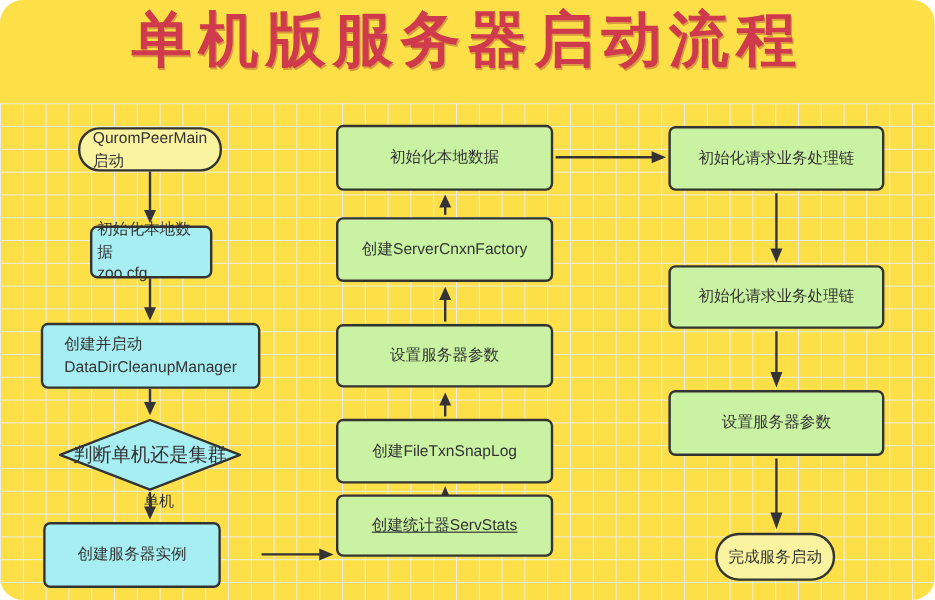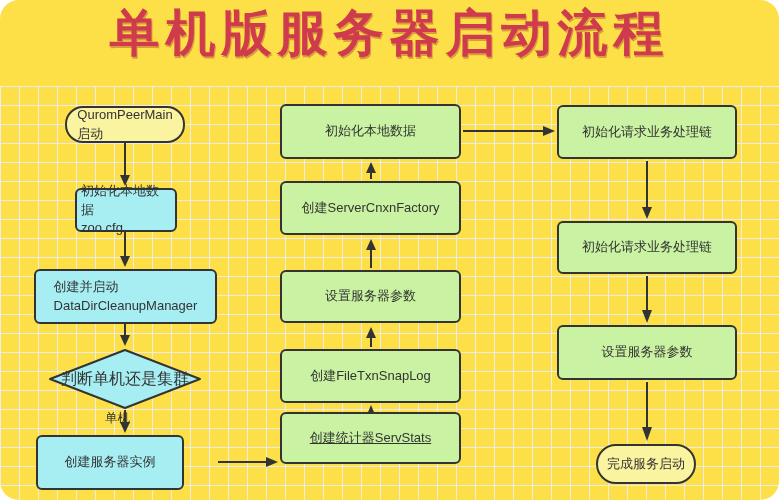--- a/index.html
+++ b/index.html
@@ -38,21 +38,21 @@
   .pill-end{border-radius:20px;}
   .diamond-wrap{
     position:absolute;z-index:2;border:none;background:transparent;padding:0;
   }
   .diamond-wrap svg{display:block;}
   .diamond-label{
     position:absolute;inset:0;display:flex;align-items:center;justify-content:center;
     font-size:16px;color:#333333;text-align:center;
   }
   .edge-label{
-    position:absolute;z-index:3;font-size:12.5px;color:#333333;text-align:left;
+    position:absolute;z-index:3;font-size:12.5px;color:#333333;text-align:right;
   }
 </style>
 </head>
 <body>
 
 <div class="canvas">
 
   <div class="grid"></div>
 
   <h1 class="title">单机版服务器启动流程</h1>

